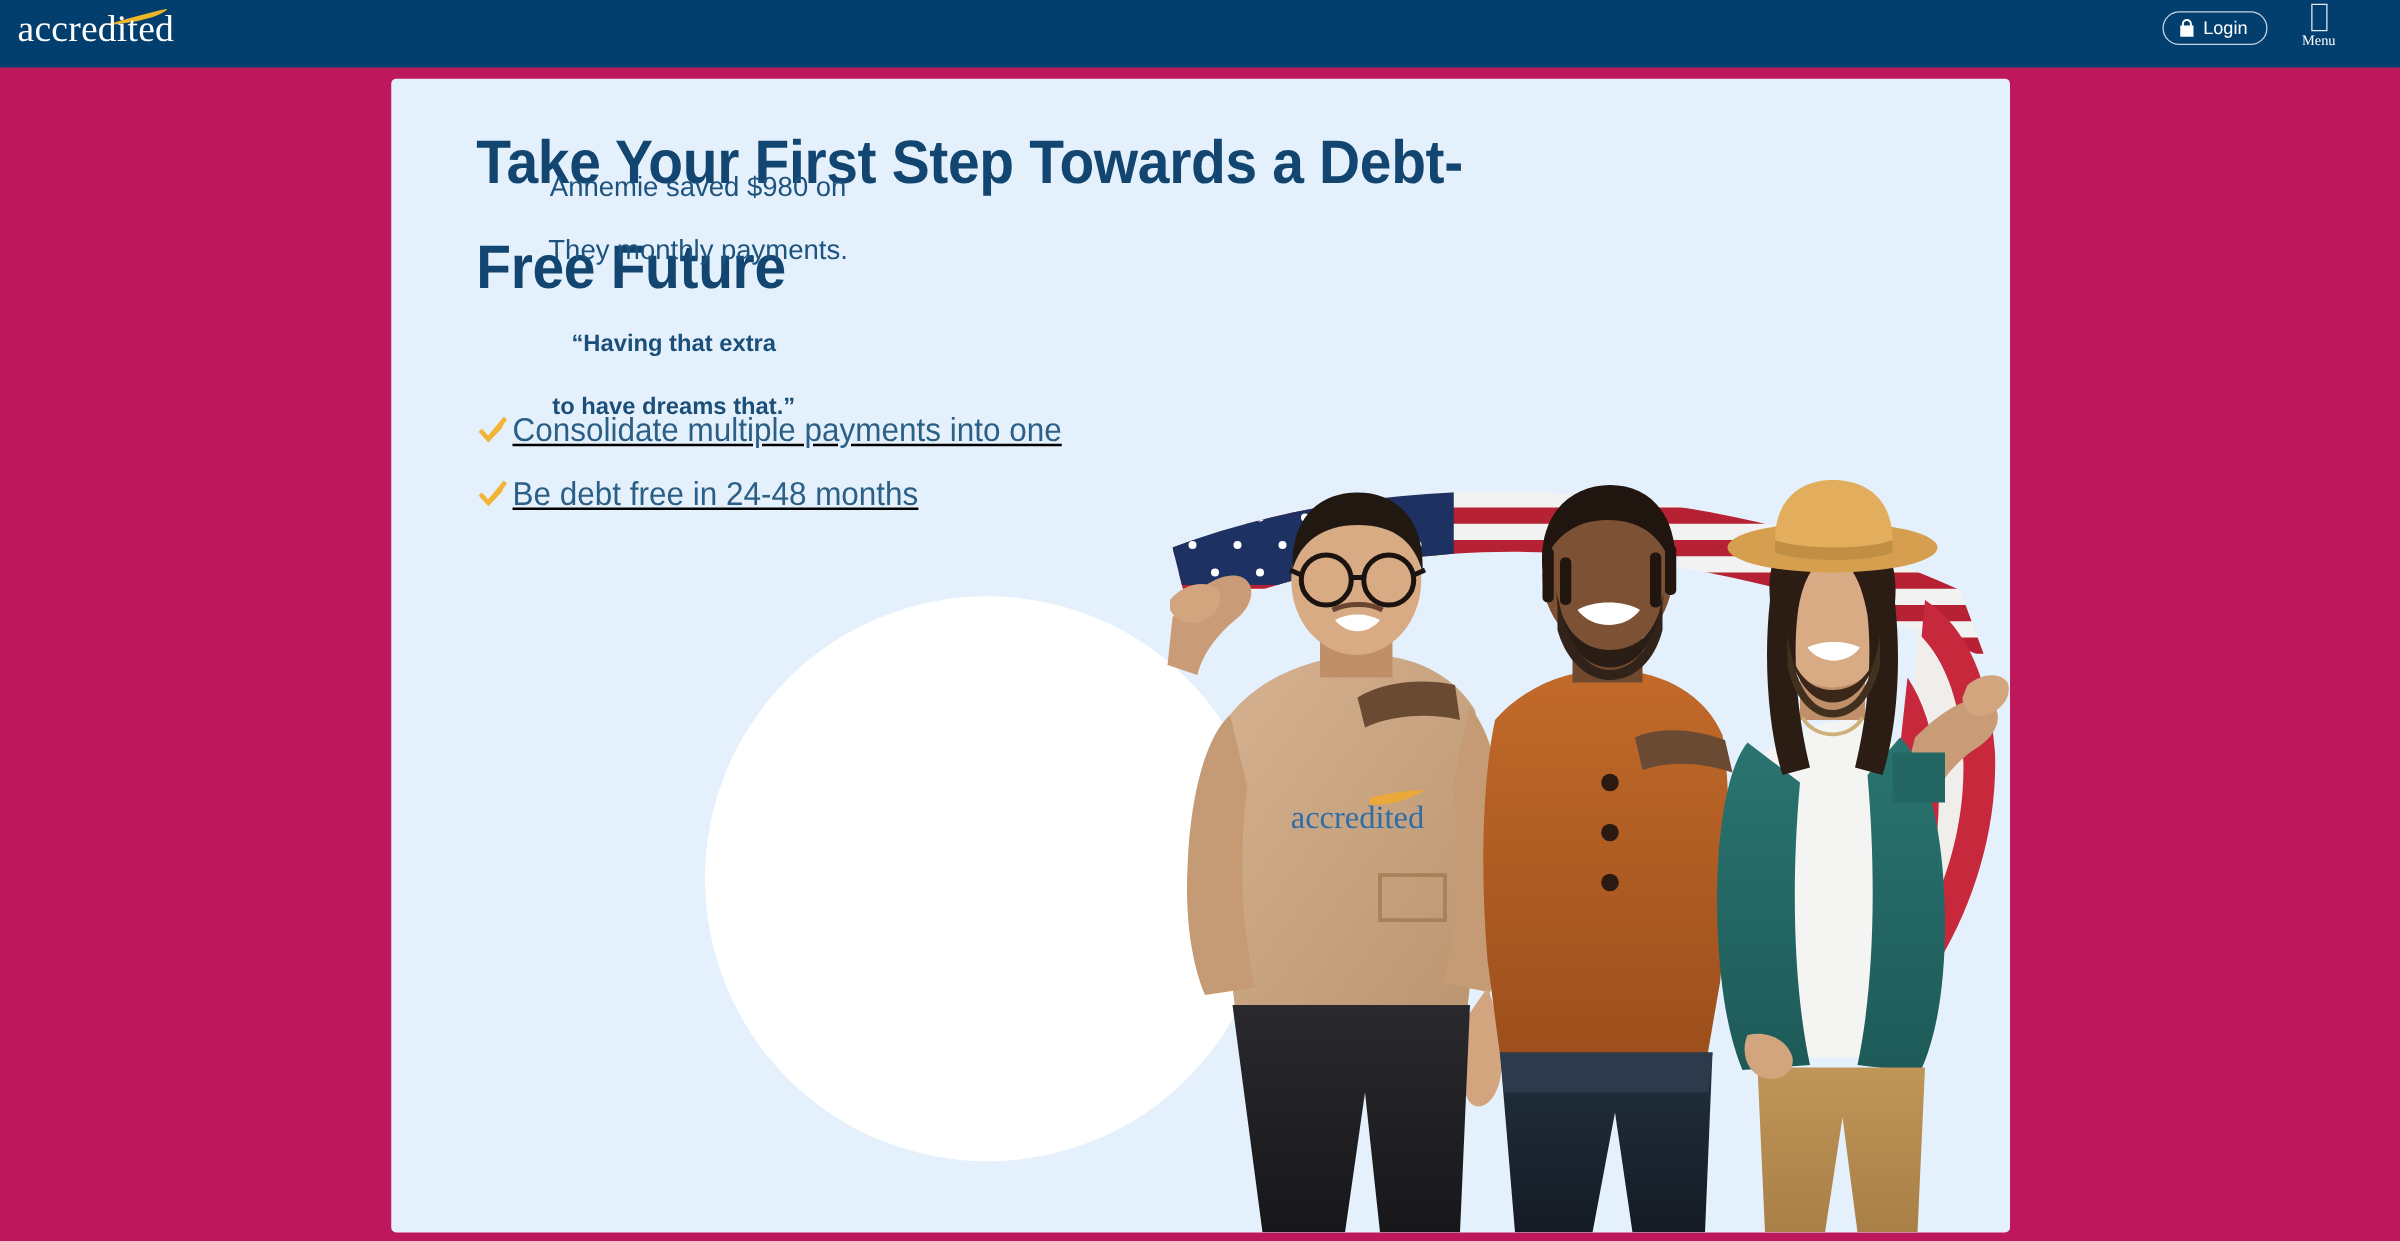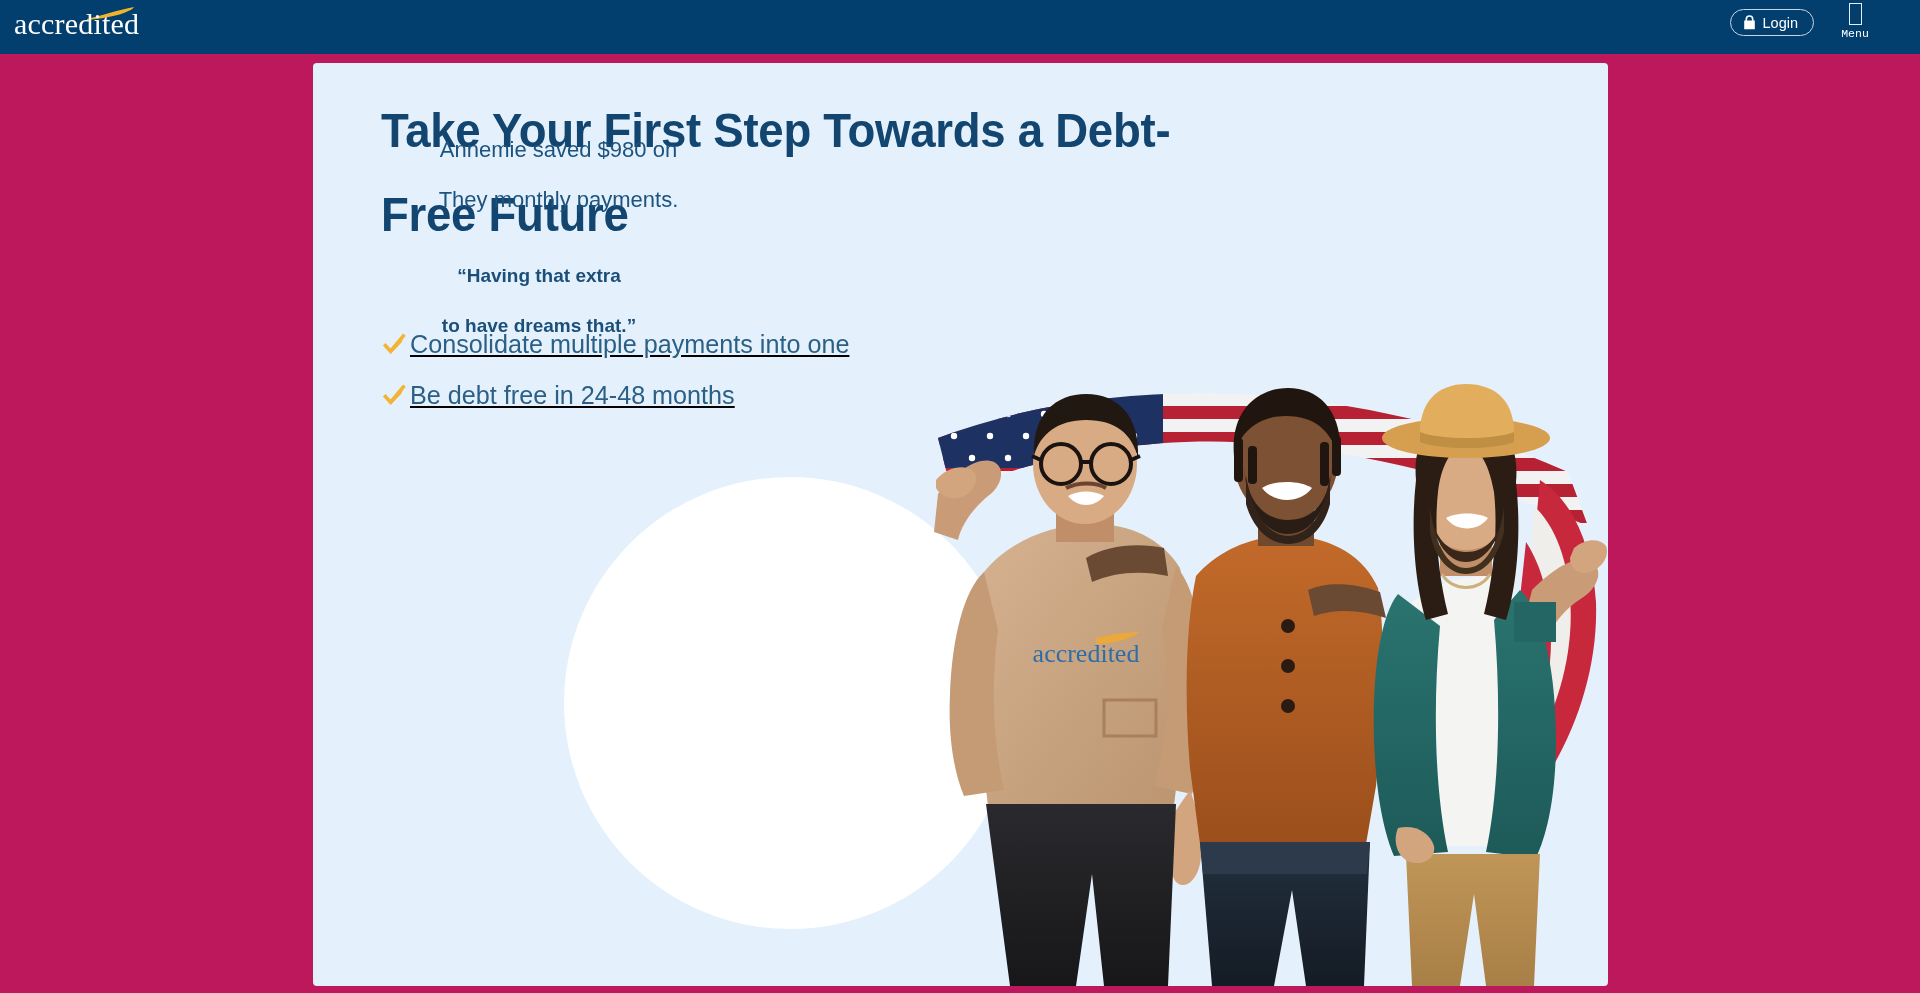--- a/index.html
+++ b/index.html
@@ -101,21 +101,21 @@
     display: block;
     width: 13px;
     height: 22px;
     border: 1.2px solid #e6edf4;
     margin-bottom: 2px;
   }
   .menu-label {
     font-size: 11.5px;
     color: #ffffff;
     line-height: 13px;
-    font-family: Liberation Mono, monospace;
+    font-family: Liberation Serif, serif;
   }
 
   
   .hero-card {
     position: absolute;
     left: 313px;
     top: 63px;
     width: 1295px;
     height: 923px;
     background: #e4f1fc;

